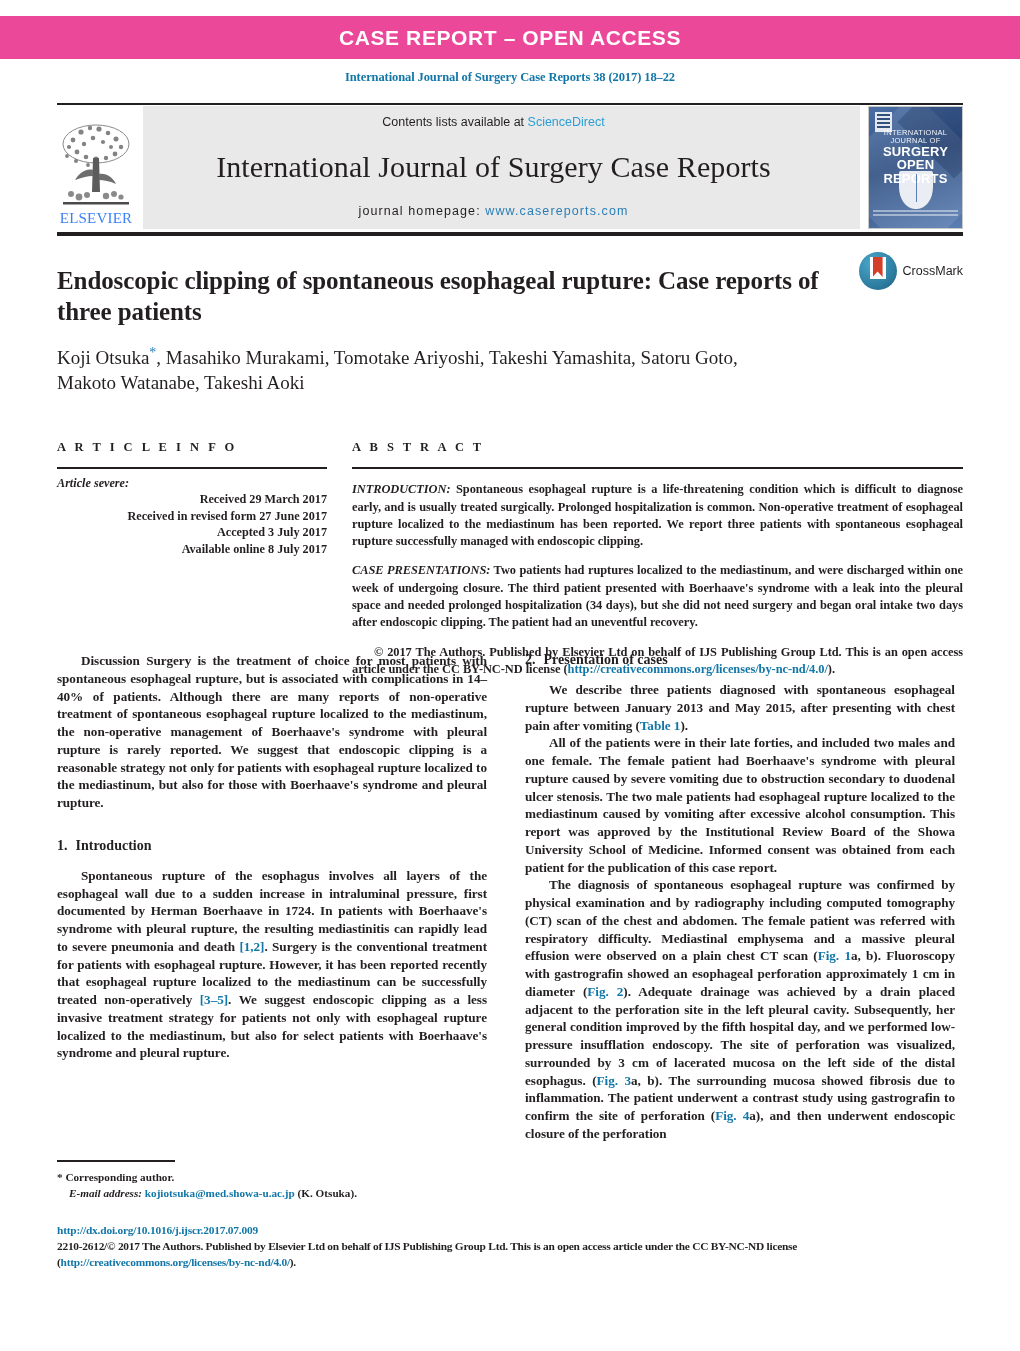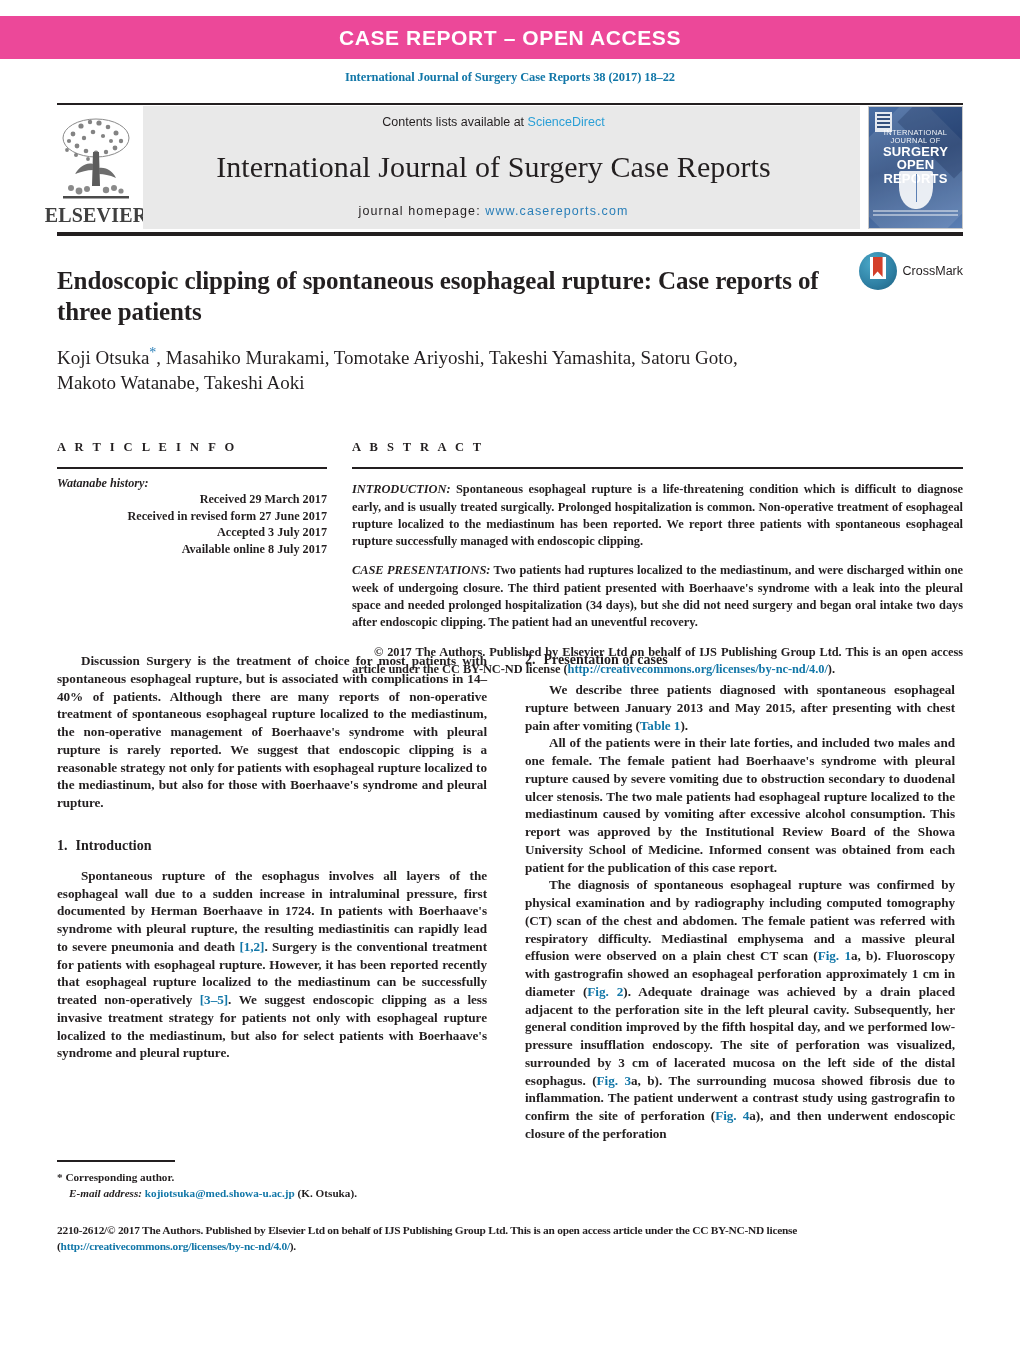--- a/index.html
+++ b/index.html
@@ -81,24 +81,24 @@
     padding-bottom: 2px;
     box-sizing: border-box;
   }
   .tree {
     width: 74px;
     height: 92px;
     position: relative;
   }
   .elsevier-word {
     font-family: "Liberation Serif", serif;
-    font-size: 20px;
-    font-weight: bold;
+    font-size: 15px;
+    font-weight: normal;
     letter-spacing: 0.2px;
-    color: #404040;
+    color: #3b82f6;
   }
   .journal-box {
     flex: 1 1 auto;
     background: #e9e9e9;
     margin-left: 8px;
     margin-right: 8px;
     display: flex;
     flex-direction: column;
     align-items: center;
     justify-content: space-between;
@@ -513,21 +513,21 @@
     <div class="authors">
       <span>Koji Otsuka</span><span class="star">*</span><span>, Masahiko Murakami, Tomotake Ariyoshi, Takeshi Yamashita, Satoru Goto,</span><br>
       <span>Makoto Watanabe, Takeshi Aoki</span>
     </div>
   </div>
 
   <div class="info-abs">
     <div class="col-info">
       <div class="sec-head">A R T I C L E   I N F O</div>
       <div class="thin-rule"></div>
-      <div class="hist-label">Watanabe history:</div>
+      <div class="hist-label">Article severe:</div>
       <div class="hist-line">Received 29 March 2017</div>
       <div class="hist-line">Received in revised form 27 June 2017</div>
       <div class="hist-line">Accepted 3 July 2017</div>
       <div class="hist-line">Available online 8 July 2017</div>
     </div>
 
     <div class="col-abs">
       <div class="sec-head">A B S T R A C T</div>
       <div class="thin-rule"></div>
       <p class="abs-para"><span class="lead">INTRODUCTION:</span><span> Spontaneous esophageal rupture is a life-threatening condition which is difficult to diagnose early, and is usually treated surgically. Prolonged hospitalization is common. Non-operative treatment of esophageal rupture localized to the mediastinum has been reported. We report three patients with spontaneous esophageal rupture successfully managed with endoscopic clipping.</span></p>
@@ -568,16 +568,17 @@
       <span>Corresponding author.</span>
     </div>
     <div class="ind">
       <span class="ital">E-mail address:</span>
       <span class="lnk">kojiotsuka@med.showa-u.ac.jp</span>
       <span>(K. Otsuka).</span>
     </div>
   </div>
 
   <div class="bottom">
+    <div class="doi">http://dx.doi.org/10.1016/j.ijscr.2017.07.009</div>
     <div class="copyline"><span>2210-2612/© 2017 The Authors. Published by Elsevier Ltd on behalf of IJS Publishing Group Ltd. This is an open access article under the CC BY-NC-ND license (</span><span class="lnk">http://</span><span class="lnk">creativecommons.org/licenses/by-nc-nd/4.0/</span><span>).</span></div>
   </div>
 
 </div>
 
 </body></html>

